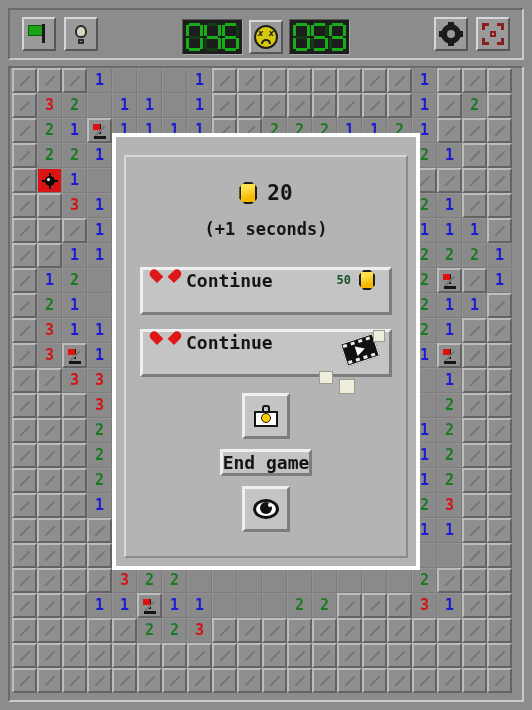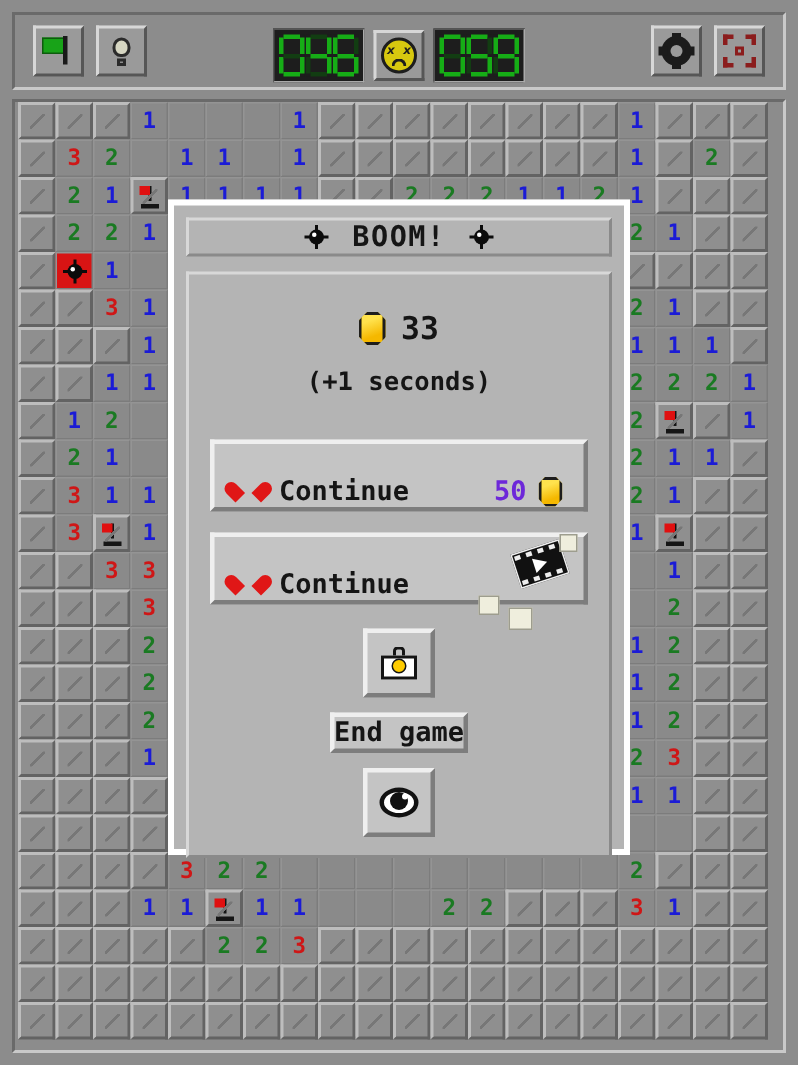--- a/index.html
+++ b/index.html
@@ -144,32 +144,32 @@
   .coin.sm{width:16px;height:20px;}
   .coinnum{font-size:21px;font-weight:bold;color:#151515;font-family:"DejaVu Sans Mono", monospace;}
   .q1{margin-top:34px;font-size:19px;font-weight:bold;color:#151515;font-family:"DejaVu Sans Mono", monospace;}
   .q2{margin-top:14px;font-size:17px;font-weight:bold;color:#151515;font-family:"DejaVu Sans Mono", monospace;}
 
   .bigbtn{
     width:100%;height:48px;margin-top:14px;box-sizing:border-box;
     background:#c4c4c4;
     border-top:3px solid #efefef;border-left:3px solid #efefef;
     border-bottom:3px solid #7d7d7d;border-right:3px solid #7d7d7d;
-    display:flex;align-items:flex-end;position:relative;cursor:pointer;
+    display:flex;align-items:flex-start;position:relative;cursor:pointer;
     padding:0 14px;
   }
   .heart{width:17px;height:16px;position:relative;flex:none;}
   .heart::before,.heart::after{
     content:"";position:absolute;top:0;width:9px;height:13px;
     background:#e01717;border-radius:5px 5px 0 0;
   }
   .heart::before{left:0;transform:rotate(-45deg);transform-origin:0 100%;}
   .heart::after{right:0;transform:rotate(45deg);transform-origin:100% 100%;}
   .btlabel{margin-left:12px;font-size:18px;font-weight:bold;color:#151515;font-family:"DejaVu Sans Mono", monospace;}
-  .btcost{margin-left:auto;display:flex;align-items:center;gap:8px;font-size:18px;font-weight:bold;color:#6d28d9;font-family:"DejaVu Sans Mono", monospace;}
+  .btcost{margin-left:auto;display:flex;align-items:center;gap:8px;font-size:12px;font-weight:bold;color:#14532d;font-family:"DejaVu Sans Mono", monospace;}
   .film{
     position:absolute;right:12px;top:6px;width:34px;height:24px;
     transform:rotate(-18deg);
   }
   .film .strip{position:absolute;left:0;top:0;width:34px;height:24px;background:#111;border:1px solid #eee;box-sizing:border-box;}
   .film .pf{position:absolute;width:4px;height:3px;background:#eee;}
   .film .play{position:absolute;left:13px;top:7px;width:0;height:0;border-left:9px solid #fff;border-top:5px solid transparent;border-bottom:5px solid transparent;}
   .sparkle{position:absolute;background:#efeedd;border:1px solid #9d9d8e;}
 
   .btnrow{display:flex;align-items:center;gap:10px;margin-top:16px;width:100%;flex-direction:column;}
@@ -916,41 +916,26 @@
         <div class="cell hidden"></div>
         <div class="cell hidden"></div>
         <div class="cell hidden"></div>
         <div class="cell hidden"></div>
       </div>
   </div>
 
   <div class="dialog">
     <div class="dlg-inner">
 
-      <div class="panel dlg-title">
-        <span class="mineicon">
-          <i class="sp h"></i>
-            <i class="sp v"></i>
-            <i class="body"></i>
-            <i class="gl"></i>
-        </span>
-        <span>BOOM!</span>
-        <span class="mineicon">
-          <i class="sp h"></i>
-            <i class="sp v"></i>
-            <i class="body"></i>
-            <i class="gl"></i>
-        </span>
-      </div>
 
       <div class="panel dlg-body">
 
         <div class="coinrow">
           <span class="coin"></span>
-          <span class="coinnum">33</span>
+          <span class="coinnum">20</span>
         </div>
 
         <div class="q2">(+1 seconds)</div>
 
         <div class="bigbtn" style="margin-top:28px;">
           <span class="heart"></span>
           <span class="btlabel">Continue</span>
           <span class="btcost">
             <span>50</span>
             <span class="coin sm"></span>

